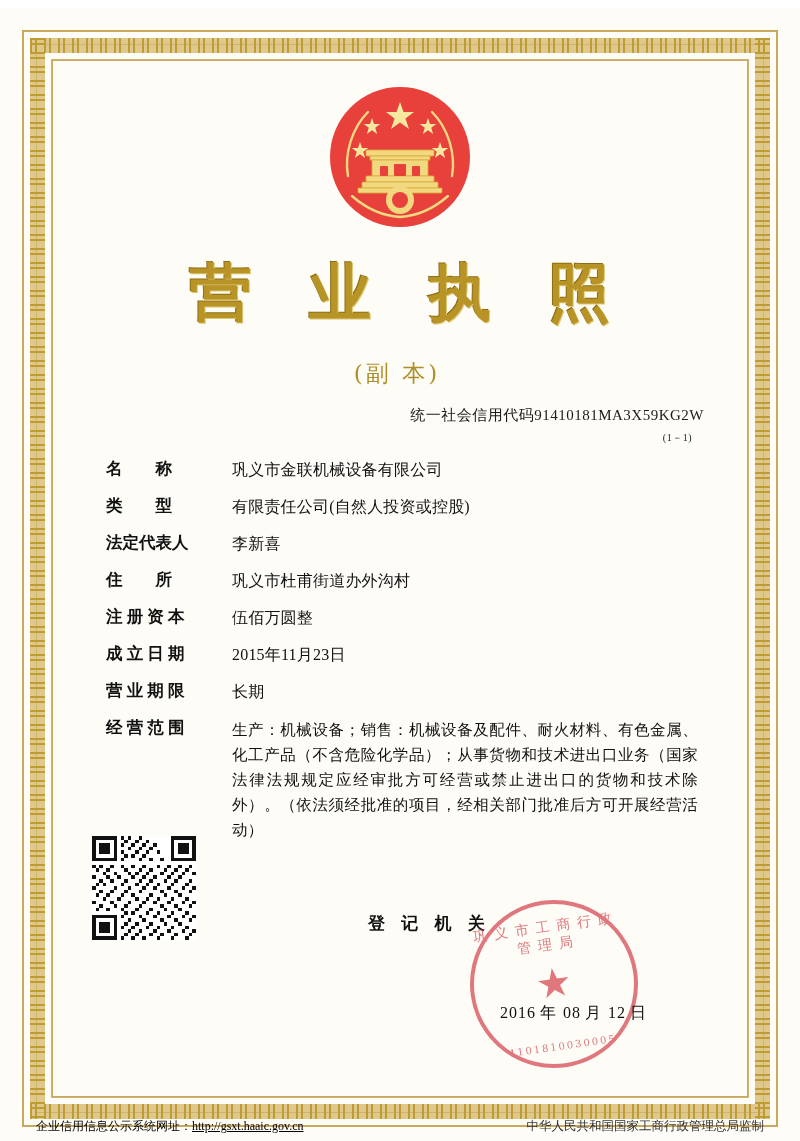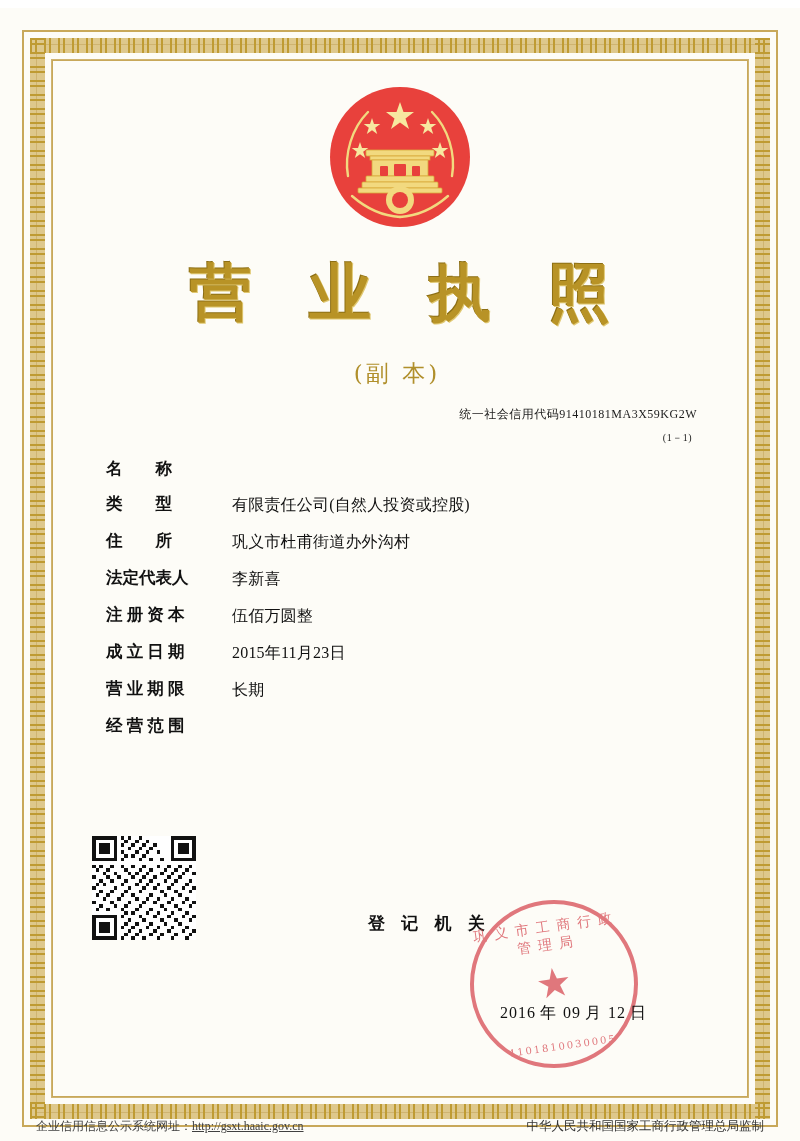--- a/index.html
+++ b/index.html
@@ -115,22 +115,22 @@
     font-family: "DejaVu Serif", serif;
     font-size: 23px;
     letter-spacing: 3px;
     color: #b08f2b;
   }
 
   
   .credit-code {
     position: absolute;
     top: 398px;
-    right: 103px;
-    font-size: 12px;
+    right: 96px;
+    font-size: 15px;
     color: #1b1b1b;
     letter-spacing: 0.5px;
     white-space: nowrap;
   }
   .page-no {
     position: absolute;
     top: 423px;
     right: 108px;
     font-size: 10px;
     color: #1b1b1b;
@@ -243,21 +243,21 @@
     letter-spacing: 2px;
     font-family: "DejaVu Serif", serif;
   }
 
   
   .footer-left {
     position: absolute;
     left: 36px;
     bottom: 14px;
     font-size: 12px;
-    color: #404040;
+    color: #000000;
   }
   .footer-left .url { text-decoration: underline; }
   .footer-right {
     position: absolute;
     right: 36px;
     bottom: 14px;
     font-size: 12.5px;
     color: #333;
   }
 </style>
@@ -318,47 +318,49 @@
   <div class="subtitle">(副  本)</div>
 
   <div class="credit-code">
     <span>统一社会信用代码</span><span>91410181MA3X59KG2W</span>
   </div>
   <div class="page-no">(1－1)</div>
 
   <div class="fields">
     <div class="field">
       <div class="field-label">名　　称</div>
+      <div class="field-value">巩义市金联机械设备有限公司</div>
     </div>
     <div class="field">
       <div class="field-label">类　　型</div>
       <div class="field-value">有限责任公司(自然人投资或控股)</div>
     </div>
     <div class="field">
+      <div class="field-label wide">法定代表人</div>
+      <div class="field-value">李新喜</div>
+    </div>
+    <div class="field">
       <div class="field-label">住　　所</div>
       <div class="field-value">巩义市杜甫街道办外沟村</div>
     </div>
     <div class="field">
-      <div class="field-label wide">法定代表人</div>
-      <div class="field-value">李新喜</div>
-    </div>
-    <div class="field">
       <div class="field-label wide">注 册 资 本</div>
       <div class="field-value">伍佰万圆整</div>
     </div>
     <div class="field">
       <div class="field-label wide">成 立 日 期</div>
       <div class="field-value">2015年11月23日</div>
     </div>
     <div class="field">
       <div class="field-label wide">营 业 期 限</div>
       <div class="field-value">长期</div>
     </div>
     <div class="field">
       <div class="field-label wide">经 营 范 围</div>
+      <div class="field-value scope">生产：机械设备；销售：机械设备及配件、耐火材料、有色金属、化工产品（不含危险化学品）；从事货物和技术进出口业务（国家法律法规规定应经审批方可经营或禁止进出口的货物和技术除外）。（依法须经批准的项目，经相关部门批准后方可开展经营活动）</div>
     </div>
   </div>
 
   <svg class="qr" viewBox="0 0 29 29" shape-rendering="crispEdges">
     <rect width="29" height="29" fill="#ffffff"></rect>
     <g fill="#111">
       <rect x="0" y="0" width="7" height="1"></rect>
         <rect x="0" y="6" width="7" height="1"></rect>
       <rect x="0" y="0" width="1" height="7"></rect>
         <rect x="6" y="0" width="1" height="7"></rect>
@@ -550,21 +552,21 @@
 
   <div class="registry">登 记 机 关</div>
 
   <div class="seal">
     <div class="seal-top-text">巩义市工商行政管理局</div>
     <div class="seal-star">★</div>
     <div class="seal-bottom-text">4101810030005</div>
   </div>
 
   <div class="date-line">
-    <span class="seg">2016</span><span class="unit">年</span><span class="seg">09</span><span class="unit">月</span><span class="seg">12</span><span class="unit">日</span>
+    <span class="seg">2016</span><span class="unit">年</span><span class="seg">08</span><span class="unit">月</span><span class="seg">12</span><span class="unit">日</span>
   </div>
 
   <div class="footer-left">
     <span>企业信用信息公示系统网址：</span><span class="url">http://gsxt.haaic.gov.cn</span>
   </div>
   <div class="footer-right">中华人民共和国国家工商行政管理总局监制</div>
 
 </div>
 
 </body></html>

